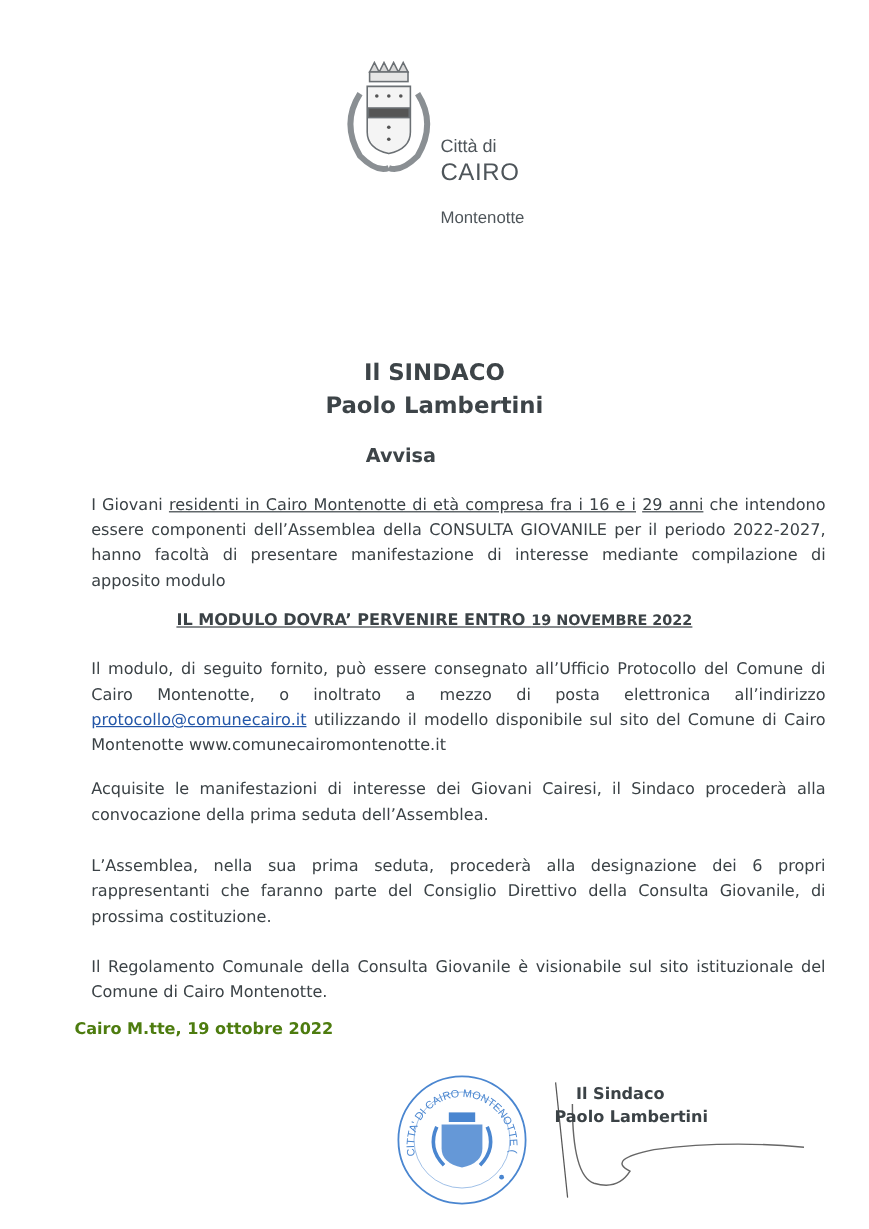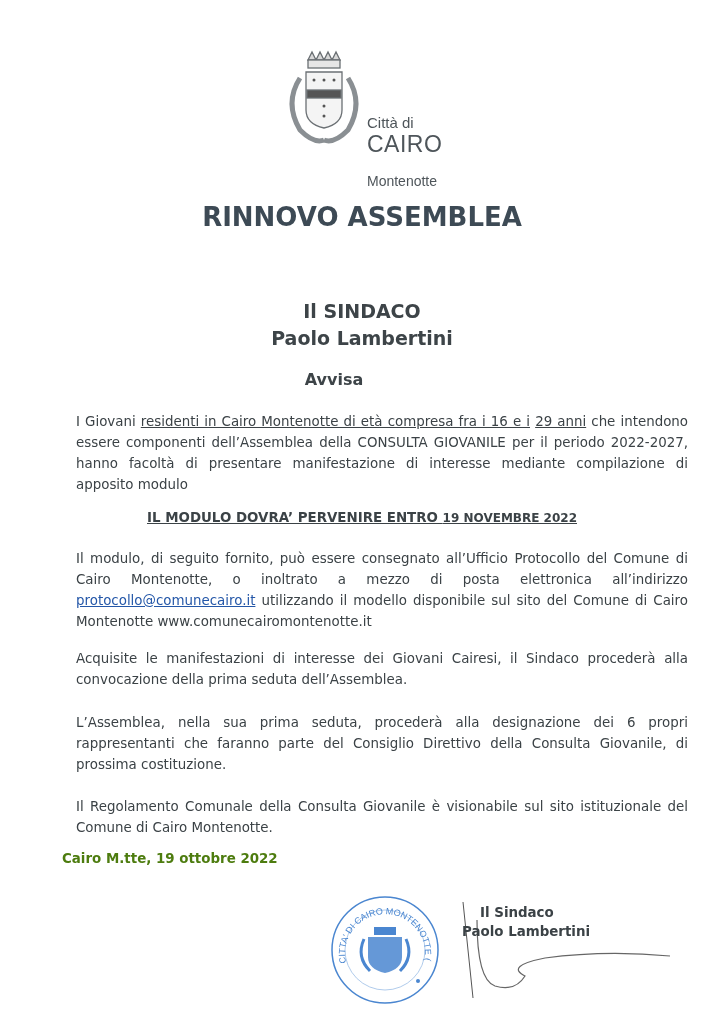--- a/index.html
+++ b/index.html
@@ -3,21 +3,21 @@
 <meta charset="utf-8">
 <style>
   html, body { margin: 0; padding: 0; background: #ffffff; }
   body {
     width: 724px; height: 1024px; position: relative; overflow: hidden;
     font-family: "DejaVu Sans", sans-serif; color: #3a4248;
   }
   .logo { position: absolute; left: 278px; top: 48px; width: 190px; height: 110px; }
   .logo-text { position: absolute; left: 367px; top: 80px; color: #4e555a; font-family: "Liberation Sans", sans-serif; }
   .logo-text .l1 { font-size: 15px; line-height: 16px; margin-top: 35px; }
-  .logo-text .l2 { font-size: 23px; line-height: 26px; letter-spacing: 0.5px; }
+  .logo-text .l2 { font-size: 20px; line-height: 26px; letter-spacing: 0.5px; }
   .logo-text .l3 { font-size: 14px; line-height: 16px; margin-top: 16px; }
 
   .title { position: absolute; left: 0; width: 724px; text-align: center; top: 199px;
            font-size: 26px; font-weight: bold; line-height: 36px; color: #3d4a55; }
   .sindaco { position: absolute; left: 0; width: 724px; text-align: center; top: 298px;
            font-size: 19px; font-weight: bold; line-height: 27px; color: #3d4448; }
   .avvisa { position: absolute; left: 0; width: 668px; text-align: center; top: 370px;
            font-size: 16px; font-weight: bold; color: #3d4448; }
   .para { position: absolute; left: 76px; width: 612px; font-size: 13.4px; font-weight: normal;
           line-height: 21px; text-align: justify; color: #3b4246; }
@@ -56,21 +56,20 @@
       <circle cx="46" cy="68" r="1.5"></circle>
   </g>
 </svg>
 <div class="logo-text">
   <div class="l1">Città di</div>
   <div class="l2">CAIRO</div>
   <div class="l3">Montenotte</div>
 </div>
 
 <div class="title">
-  <div>RINNOVO ASSEMBLEA</div>
 </div>
 
 <div class="sindaco">
   <div>Il SINDACO</div>
   <div>Paolo Lambertini</div>
 </div>
 
 <div class="avvisa">Avvisa</div>
 
 <div class="para" style="top:411px">

